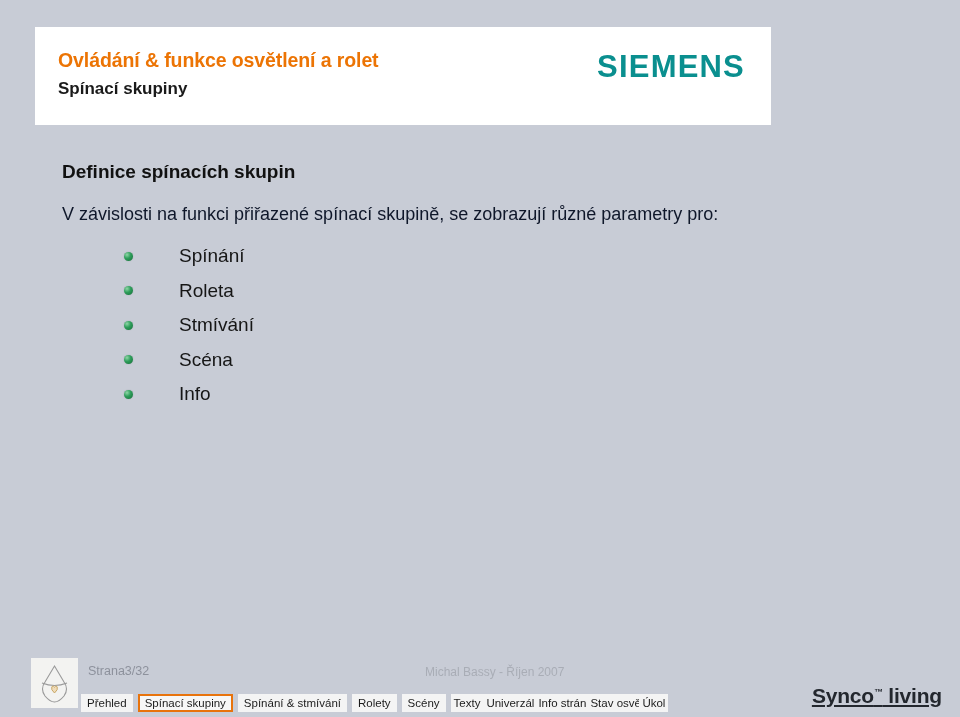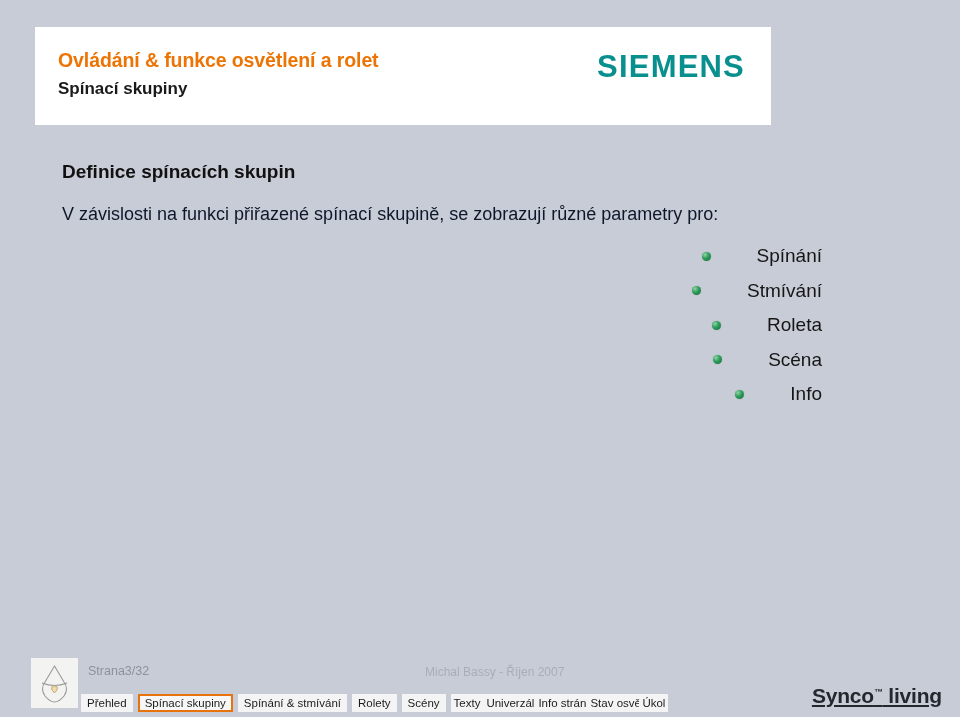--- a/index.html
+++ b/index.html
@@ -80,21 +80,20 @@
   }
   .bullet-list {
     margin: 10px 0 0 0;
     padding: 0;
     list-style: none;
   }
   .bullet-item {
     display: flex;
     align-items: center;
     height: 34.5px;
-    justify-content: flex-end;
   }
   .bullet-dot {
     width: 9px;
     height: 9px;
     border-radius: 50%;
     margin-left: 62px;
     margin-right: 46px;
     flex: 0 0 auto;
     background: radial-gradient(circle at 33% 30%, #8fd6a6 0%, #2e9e5b 42%, #136b34 100%);
     box-shadow: 0 0 1px rgba(0,0,0,0.35);
@@ -202,25 +201,25 @@
 <div class="content">
   <div class="content-heading">Definice spínacích skupin</div>
   <div class="content-para">V závislosti na funkci přiřazené spínací skupině, se zobrazují různé parametry pro:</div>
   <ul class="bullet-list">
     <li class="bullet-item">
       <span class="bullet-dot"></span>
       <span class="bullet-label">Spínání</span>
     </li>
     <li class="bullet-item">
       <span class="bullet-dot"></span>
+      <span class="bullet-label">Roleta</span>
+    </li>
+    <li class="bullet-item">
+      <span class="bullet-dot"></span>
       <span class="bullet-label">Stmívání</span>
-    </li>
-    <li class="bullet-item">
-      <span class="bullet-dot"></span>
-      <span class="bullet-label">Roleta</span>
     </li>
     <li class="bullet-item">
       <span class="bullet-dot"></span>
       <span class="bullet-label">Scéna</span>
     </li>
     <li class="bullet-item">
       <span class="bullet-dot"></span>
       <span class="bullet-label">Info</span>
     </li>
   </ul>

